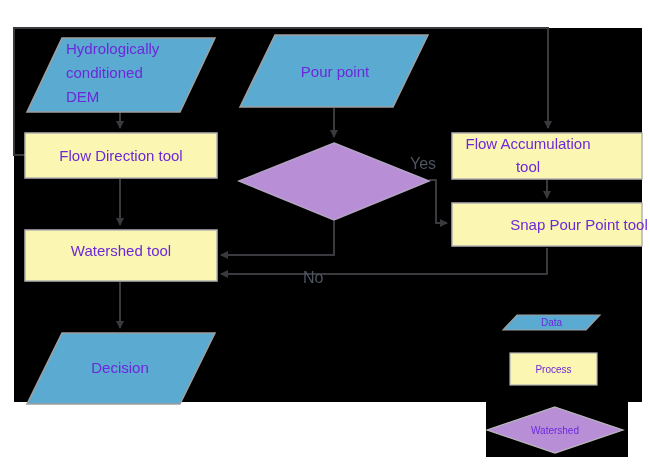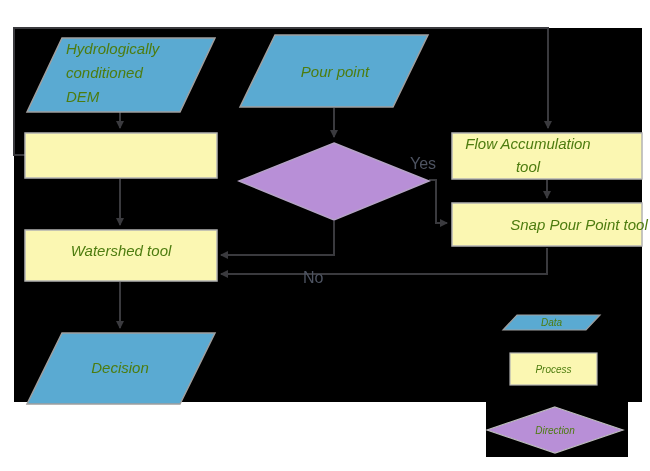--- a/index.html
+++ b/index.html
@@ -3,25 +3,24 @@
 <meta charset="utf-8">
 <style>
   html,body { margin:0; padding:0; background:#ffffff; }
   .stage {
     position:relative; width:650px; height:471px; overflow:hidden;
     background:#ffffff;
     font-family:"Liberation Sans", sans-serif;
   }
   svg.layer { position:absolute; left:0; top:0; width:650px; height:471px; display:block; }
   .lbl {
-    position:absolute; color:#4d7c0f; font-size:15px;
+    position:absolute; color:#6d28d9; font-size:15px;
     display:flex; align-items:center; justify-content:center;
     text-align:center; white-space:pre-line; line-height:23px;
     pointer-events:none;
-    font-style:italic;
   }
   .lbl.left-align { justify-content:flex-start; text-align:left; align-items:flex-start; line-height:24px; }
   .edge-lbl {
     position:absolute; font-size:16px; color:#4d5361;
     white-space:nowrap; pointer-events:none;
   }
   .legend-size { font-size:10px; }
 </style>
 </head>
 <body>
@@ -65,30 +64,31 @@
     <rect x="510" y="353" width="87" height="32" fill="#fbf7b2" stroke="#b3b3b3" stroke-width="1.2"></rect>
     <polygon points="555,407 623,430 555,453 487,430" fill="#b88fd7" stroke="#bcbcbc" stroke-width="1.2"></polygon>
   </svg>
 
   <div class="lbl left-align" style="left:66px; top:37px; width:125px; height:72px;">Hydrologically
 conditioned
 DEM</div>
 
   <div class="lbl" style="left:265px; top:57px; width:140px; height:28px;">Pour point</div>
 
+  <div class="lbl" style="left:25px; top:133px; width:192px; height:45px;">Flow Direction tool</div>
 
   <div class="lbl" style="left:452px; top:132px; width:152px; height:46px;">Flow Accumulation tool</div>
 
   <div class="lbl" style="left:452px; top:203px; width:190px; height:43px;padding-left:32px;">Snap Pour Point tool</div>
 
 
   <div class="lbl" style="left:25px; top:230px; width:192px; height:41px;">Watershed tool</div>
 
   <div class="lbl" style="left:30px; top:344px; width:180px; height:46px;">Decision</div>
 
   <div class="edge-lbl" style="left:410px; top:155px;">Yes</div>
   <div class="edge-lbl" style="left:303px; top:221px;margin-top:48px;">No</div>
 
   <div class="lbl legend-size" style="left:503px; top:313px; width:97px; height:18px;">Data</div>
   <div class="lbl legend-size" style="left:510px; top:353px; width:87px; height:32px;">Process</div>
-  <div class="lbl legend-size" style="left:487px; top:419px; width:136px; height:22px;">Direction</div>
+  <div class="lbl legend-size" style="left:487px; top:419px; width:136px; height:22px;">Watershed</div>
 
 </div>
 
 </body></html>

